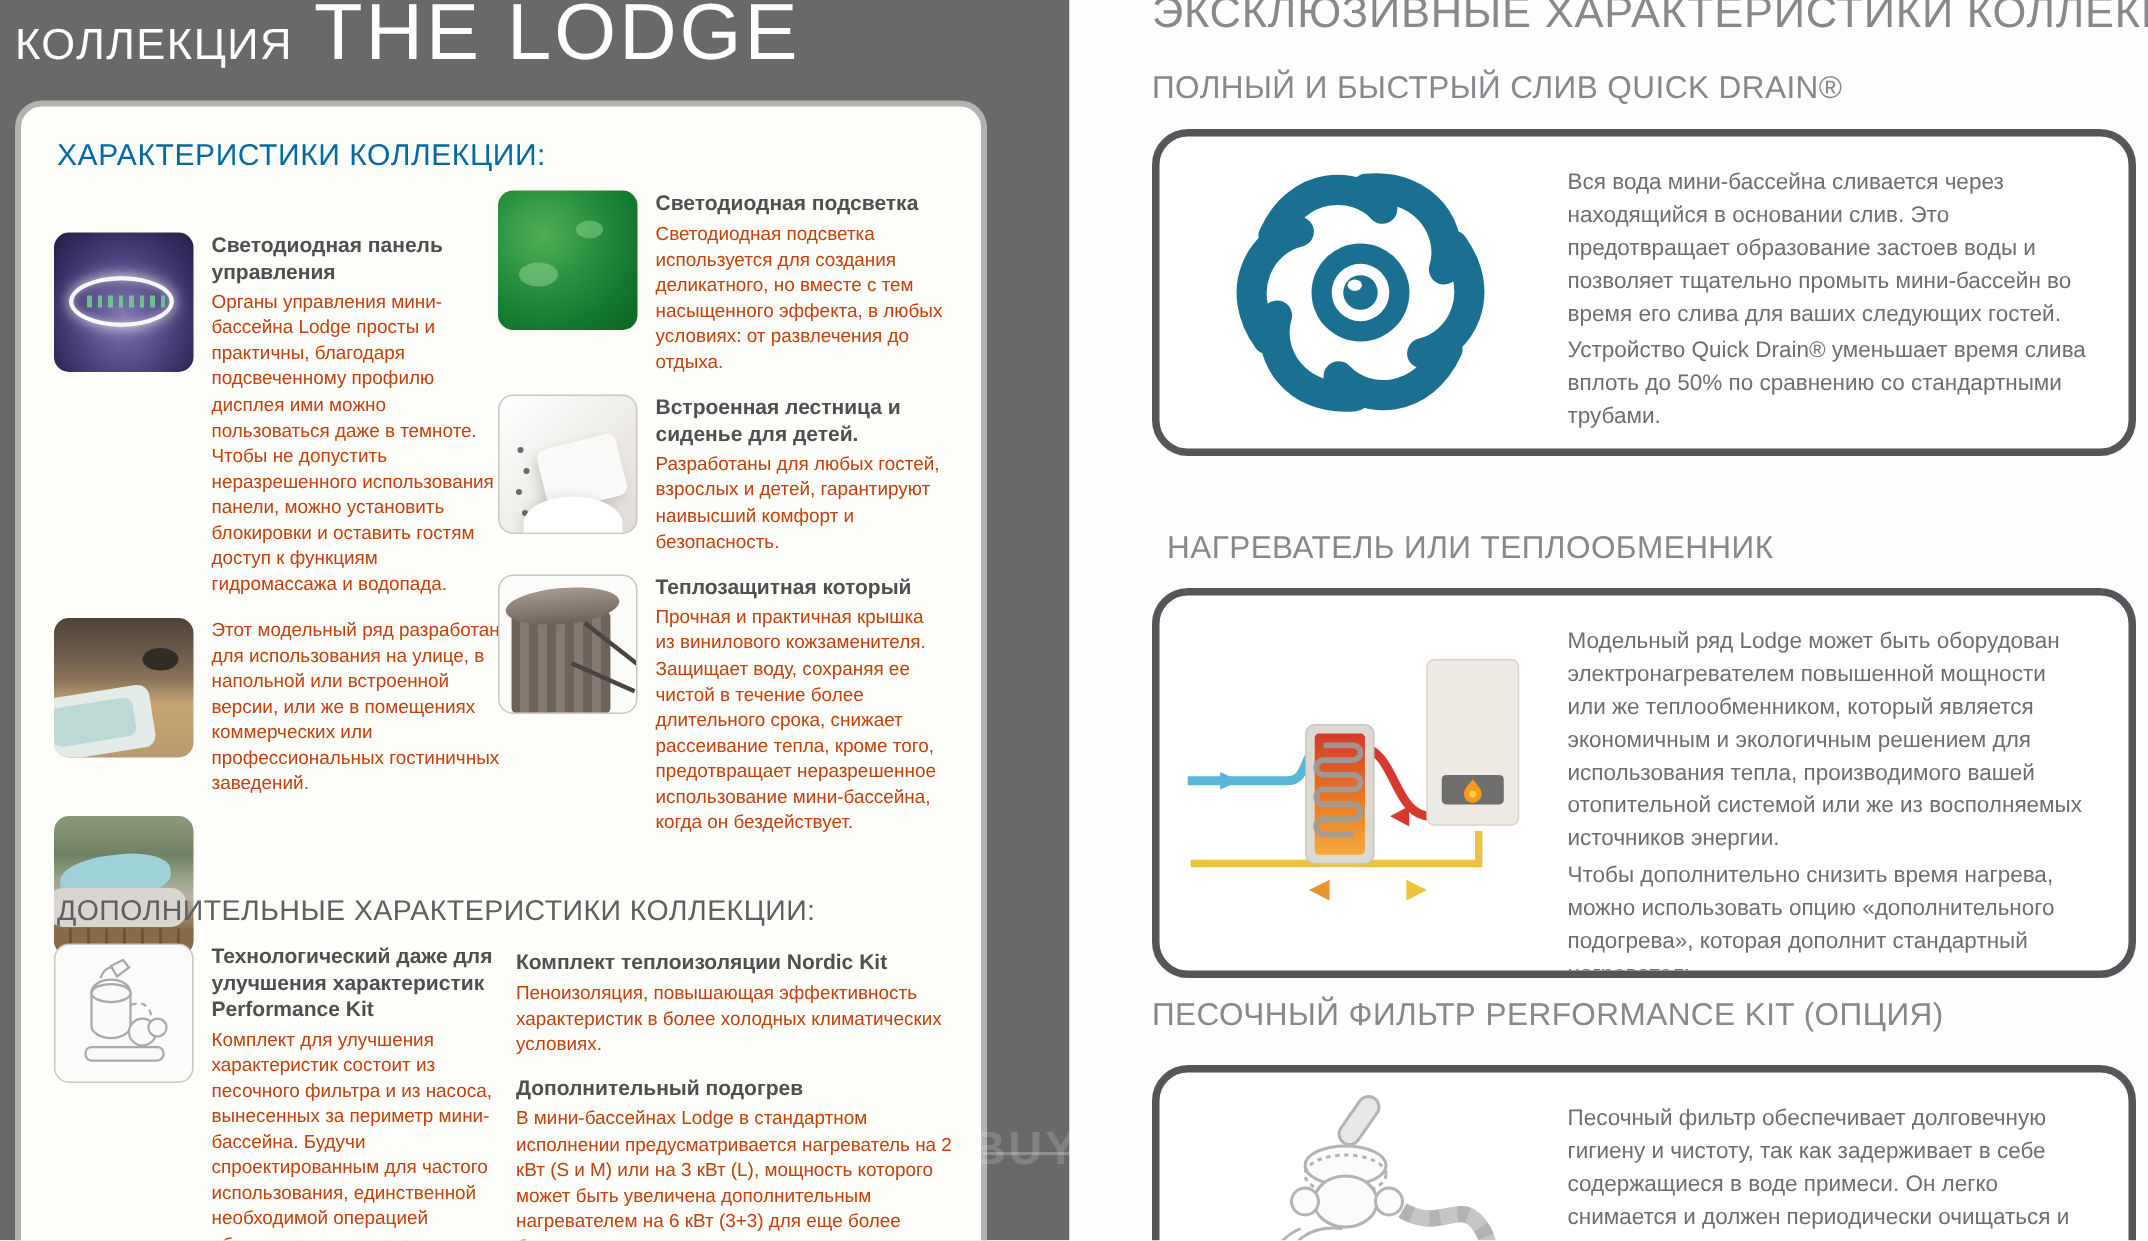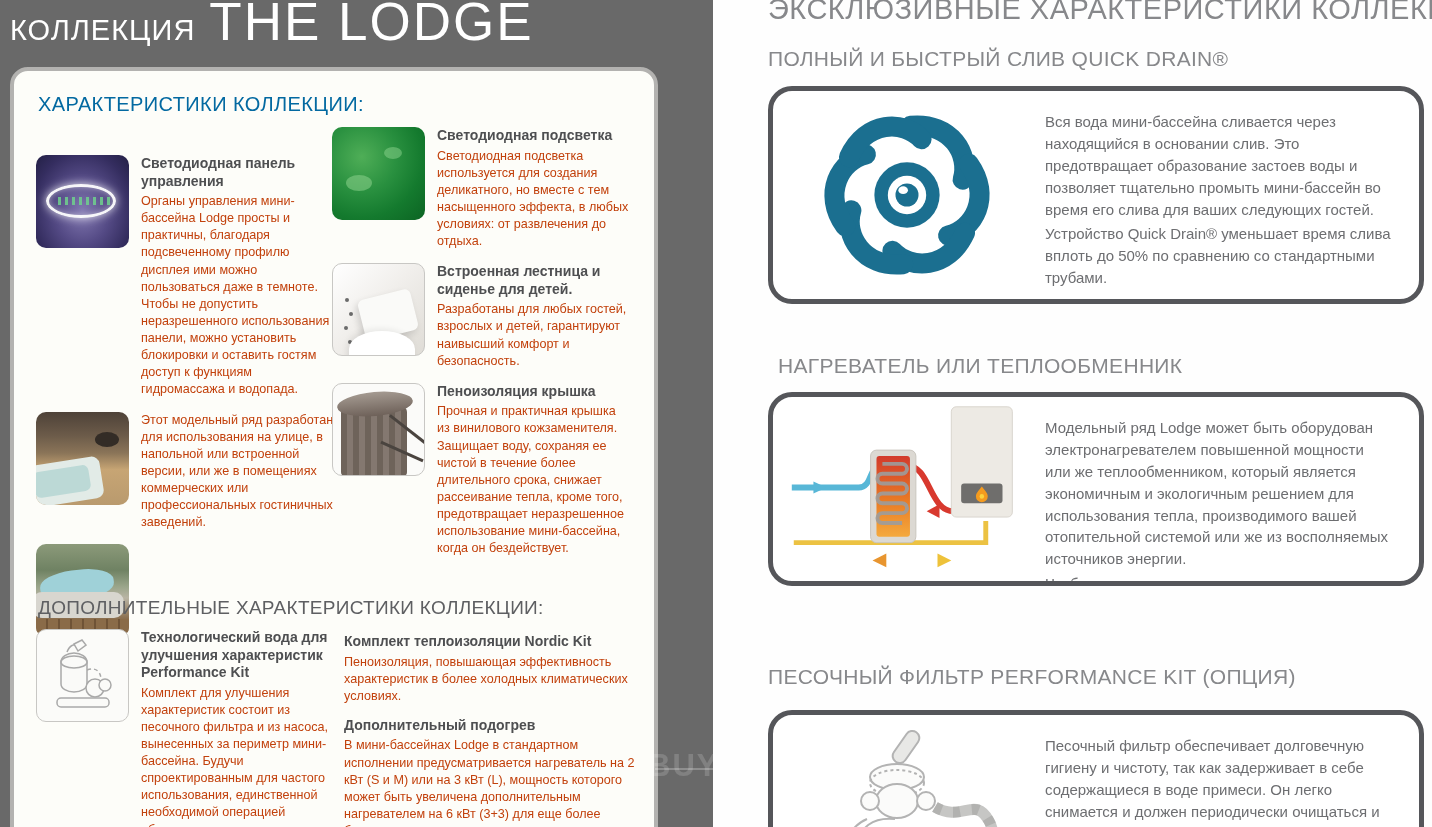--- a/index.html
+++ b/index.html
@@ -80,21 +80,21 @@
   
   .right-page { position:absolute; left:713px; top:0; width:719px; height:827px; background:#fefefe; }
   .rp-h1 { position:absolute; left:55px; top:-7px; font-size:29px; font-weight:400; color:#87888b;
            letter-spacing:.5px; white-space:nowrap; }
   .rp-h2 { position:absolute; left:55px; font-size:21px; font-weight:400; color:#87888b; letter-spacing:.3px; white-space:nowrap; }
   .h2-a { top:47px; } .h2-b { top:354px;margin-left:10px; } .h2-c { top:665px; }
 
   .fbox { position:absolute; left:55px; width:656px; background:#fff; border:5px solid #55565a; border-radius:24px;
           display:flex; overflow:hidden; }
   .box-a { top:86px; height:218px; }
-  .box-b { top:392px; height:194px; }
+  .box-b { top:392px; height:260px; }
   .box-c { top:710px; height:215px; }
   .fbox-icon { width:268px; flex:none; display:flex; align-items:center; justify-content:center; }
   .fbox-text { flex:1; padding:20px 28px 6px 4px; font-size:15px; color:#6d6e71; line-height:1.46; }
   .fbox-text p { margin-bottom:3px; }
 
   
   .watermark { position:absolute; left:648px; top:748px; font-size:31px; font-weight:bold;
                color:rgba(255,255,255,.16); letter-spacing:2px; }
   .gutter-line { position:absolute; left:655px; top:768px; width:58px; height:2px; background:rgba(255,255,255,.25); }
 </style>
@@ -170,21 +170,21 @@
         </div>
 
         <div class="feature">
           <div class="thumb framed t-cover">
             <span class="cyl"></span>
             <span class="lid"></span>
             <span class="strap1"></span>
             <span class="strap2"></span>
           </div>
           <div class="ftext">
-            <div class="ftitle">Пеноизоляция крышка</div>
+            <div class="ftitle">Теплозащитная который</div>
             <div class="fbody">Прочная и практичная крышка из винилового кожзаменителя. Защищает воду, сохраняя ее чистой в течение более длительного срока, снижает рассеивание тепла, кроме того, предотвращает неразрешенное использование мини-бассейна, когда он бездействует.</div>
           </div>
         </div>
       </div>
 
       <div class="additional-heading">ДОПОЛНИТЕЛЬНЫЕ ХАРАКТЕРИСТИКИ КОЛЛЕКЦИИ:</div>
 
       <div class="fcol acol1">
         <div class="feature">
           <div class="thumb framed">
@@ -195,21 +195,21 @@
                 <path d="M30 22 q4 -10 12 -6" fill="none"></path>
                 <path d="M37 14 l8 -4 4 5 -8 6 z"></path>
                 <path d="M50 40 q12 -4 14 8" fill="none" stroke-dasharray="4 3"></path>
                 <circle cx="58" cy="58" r="9"></circle>
                 <circle cx="68" cy="55" r="6"></circle>
                 <rect x="20" y="68" width="52" height="9" rx="4"></rect>
               </g>
             </svg>
           </div>
           <div class="ftext">
-            <div class="ftitle">Технологический вода для улучшения характеристик Performance Kit</div>
+            <div class="ftitle">Технологический даже для улучшения характеристик Performance Kit</div>
             <div class="fbody">Комплект для улучшения характеристик состоит из песочного фильтра и из насоса, вынесенных за периметр мини-бассейна. Будучи спроектированным для частого использования, единственной необходимой операцией обслуживания является периодическая замена песка.</div>
           </div>
         </div>
       </div>
 
       <div class="fcol acol2">
         <div class="sub-item">
           <div class="ftitle">Комплект теплоизоляции Nordic Kit</div>
           <div class="fbody">Пеноизоляция, повышающая эффективность характеристик в более холодных климатических условиях.</div>
         </div>

